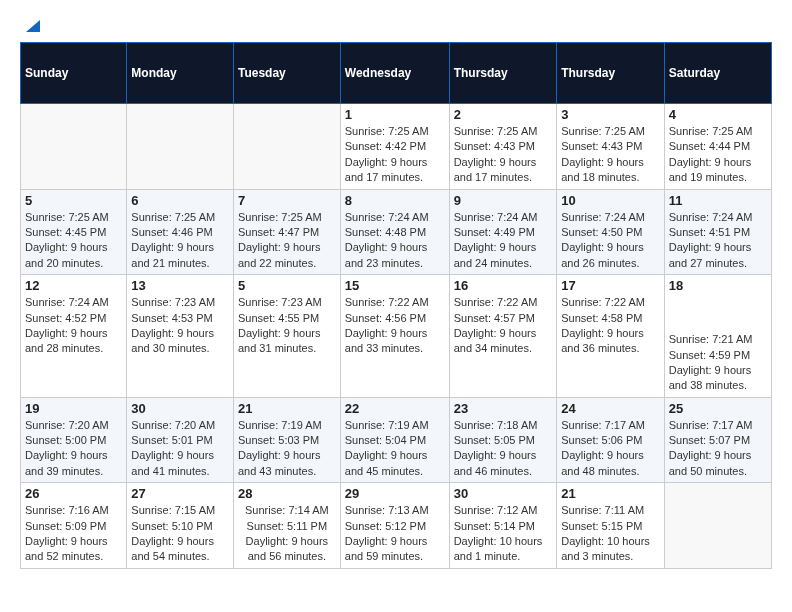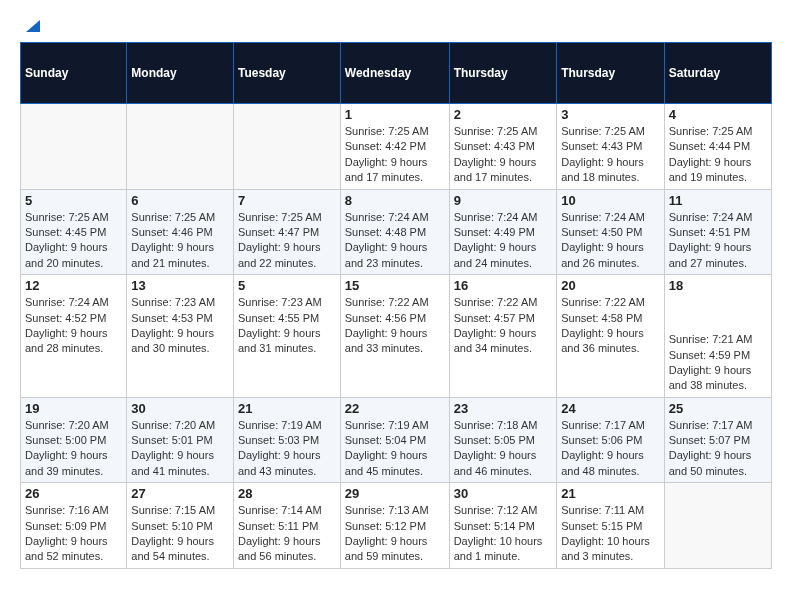--- a/index.html
+++ b/index.html
@@ -234,21 +234,21 @@
 and 33 minutes.</div>
           </td>
           <td>
             <div class="day-num">16</div>
             <div class="day-info" style="white-space: pre-line;">Sunrise: 7:22 AM
 Sunset: 4:57 PM
 Daylight: 9 hours
 and 34 minutes.</div>
           </td>
           <td>
-            <div class="day-num">20</div>
+            <div class="day-num">17</div>
             <div class="day-info" style="white-space: pre-line;">Sunrise: 7:22 AM
 Sunset: 4:58 PM
 Daylight: 9 hours
 and 36 minutes.</div>
           </td>
           <td>
             <div class="day-num">18</div>
             <div class="day-info" style="white-space: pre-line; margin-top: 39px;">Sunrise: 7:21 AM
 Sunset: 4:59 PM
 Daylight: 9 hours
@@ -316,21 +316,21 @@
           </td>
           <td>
             <div class="day-num">27</div>
             <div class="day-info" style="white-space: pre-line;">Sunrise: 7:15 AM
 Sunset: 5:10 PM
 Daylight: 9 hours
 and 54 minutes.</div>
           </td>
           <td>
             <div class="day-num">28</div>
-            <div class="day-info" style="white-space: pre-line;">Sunrise: 7:14 AM
+            <div class="day-info" style="white-space: pre-line; text-align: center;">Sunrise: 7:14 AM
 Sunset: 5:11 PM
 Daylight: 9 hours
 and 56 minutes.</div>
           </td>
           <td>
             <div class="day-num">29</div>
             <div class="day-info" style="white-space: pre-line;">Sunrise: 7:13 AM
 Sunset: 5:12 PM
 Daylight: 9 hours
 and 59 minutes.</div>

